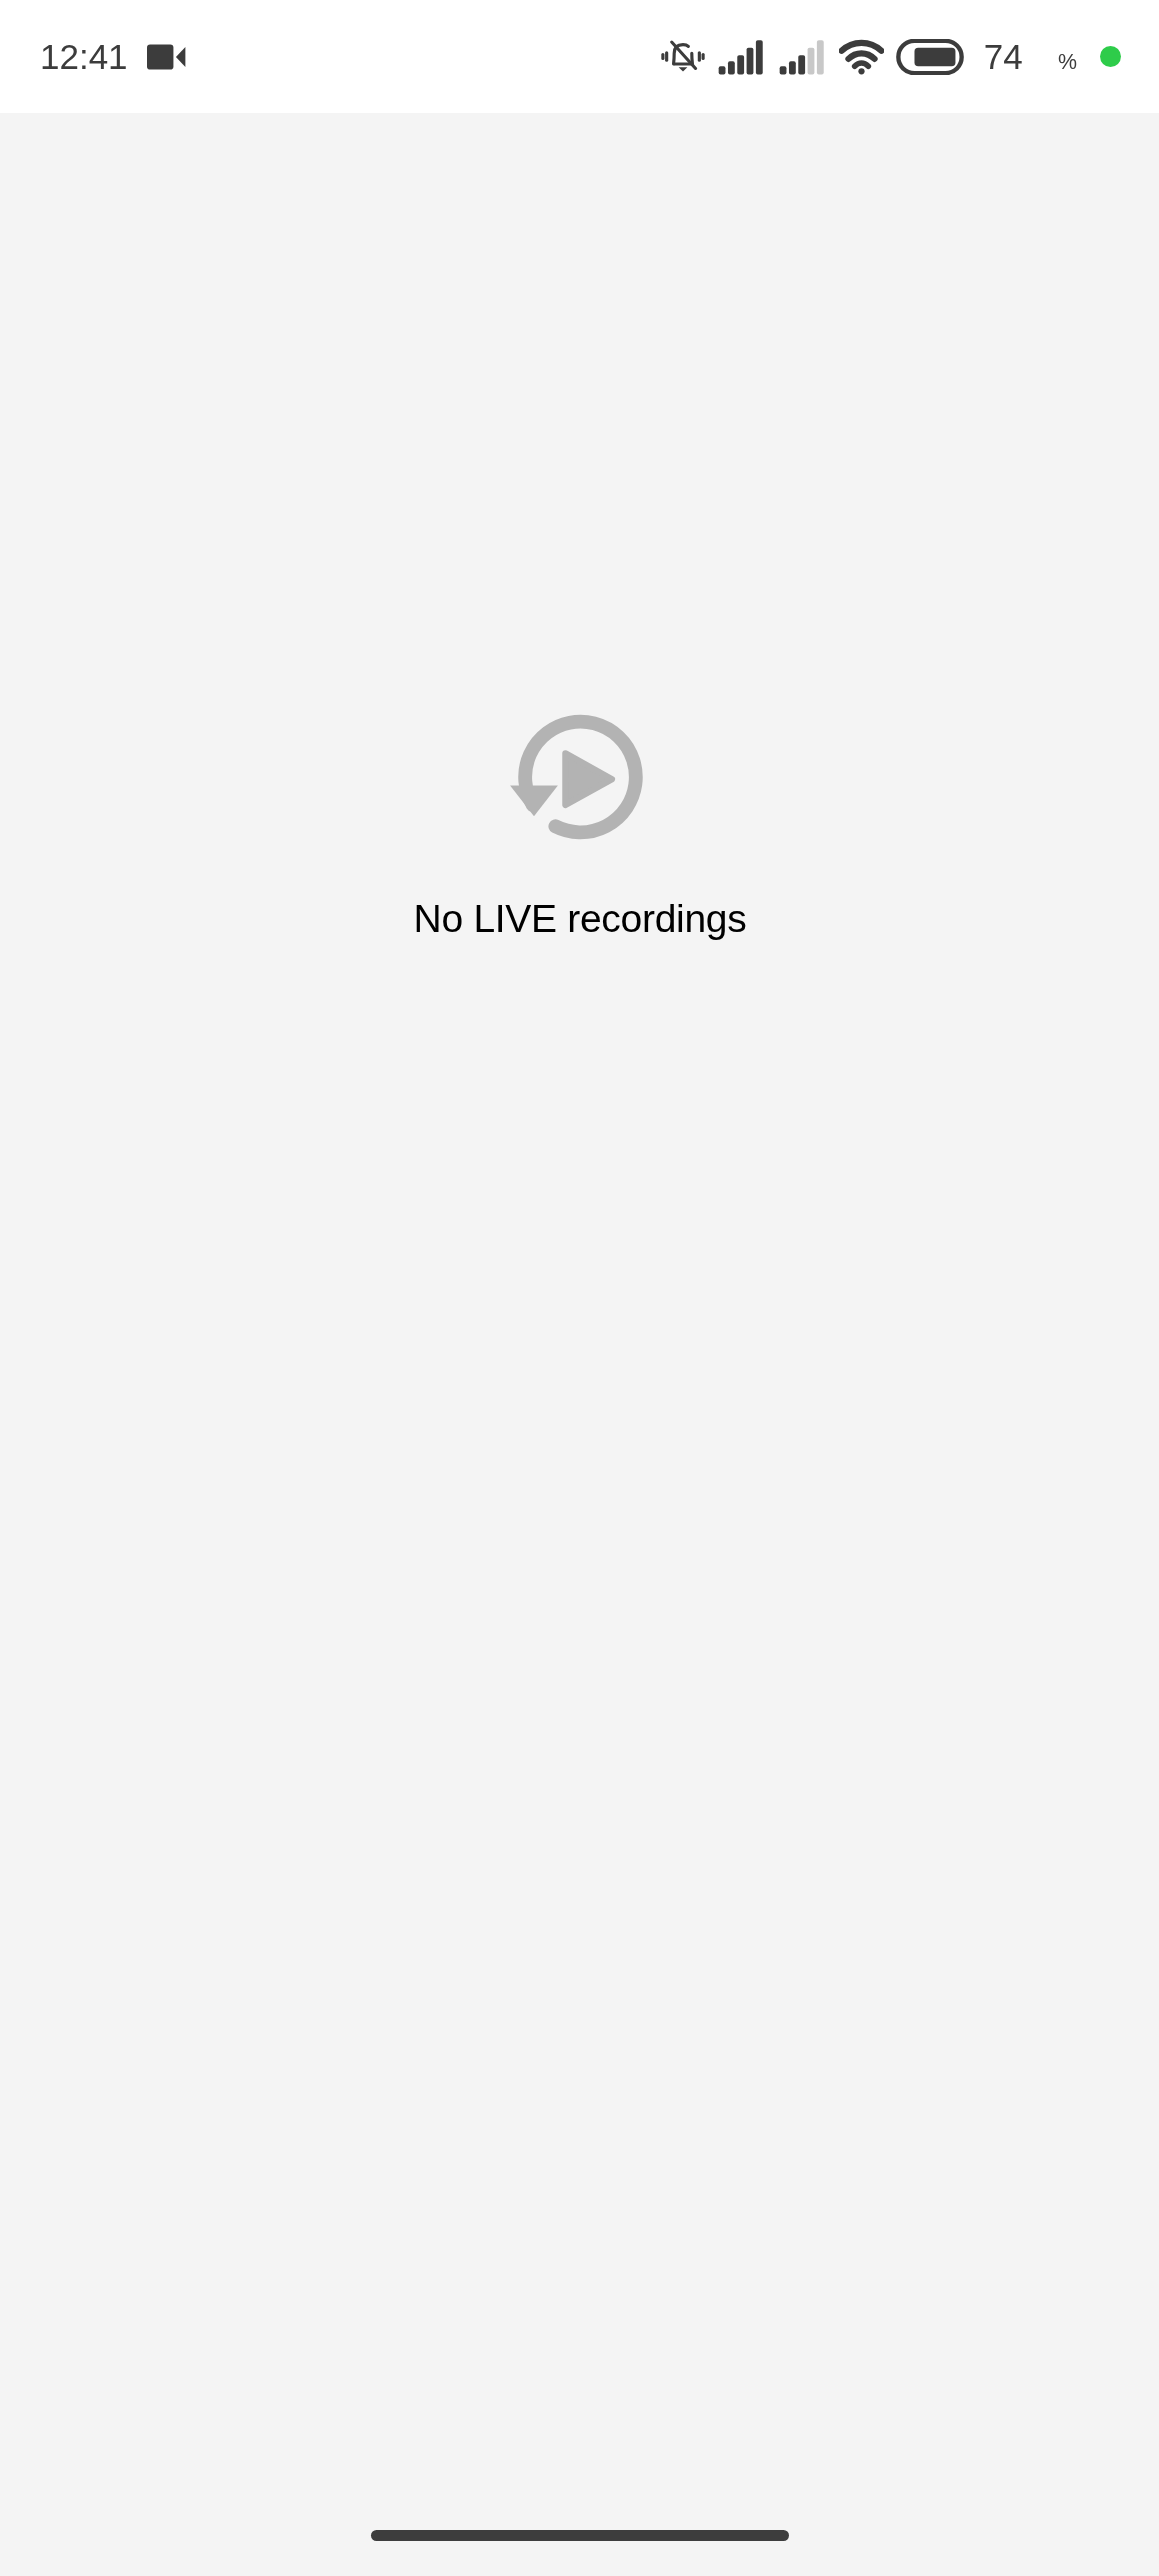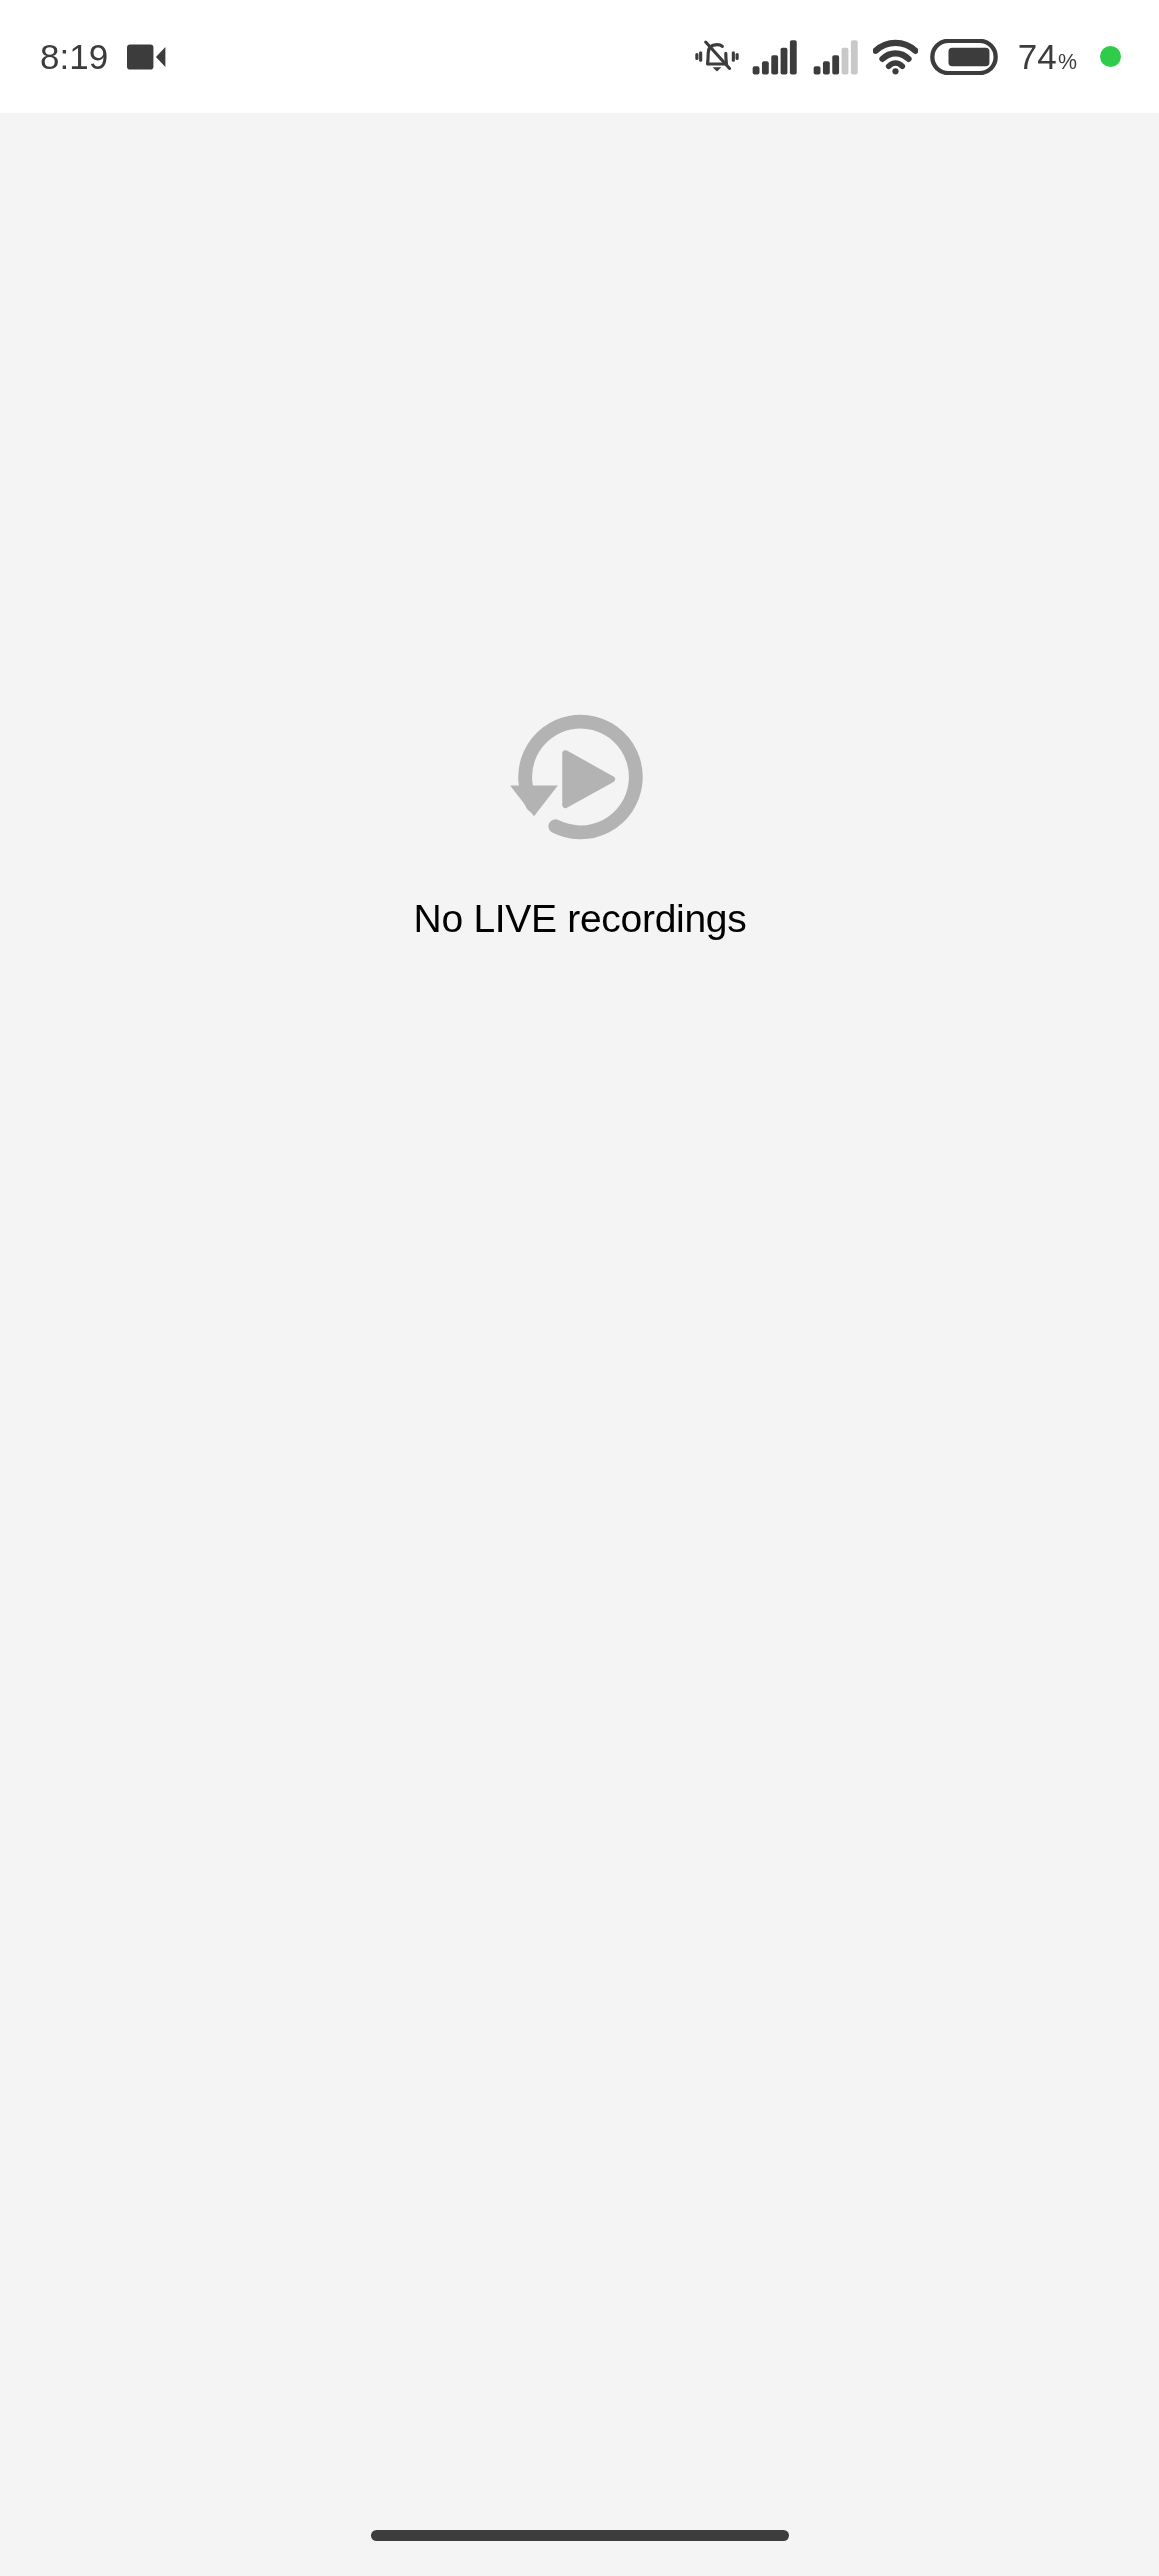--- a/index.html
+++ b/index.html
@@ -55,20 +55,21 @@
   .icon-svg { display: block; }
 
   .battery-pct {
     font-size: 35px;
     color: #3c3c3c;
     line-height: 1;
     font-weight: 400;
     display: flex;
     align-items: baseline;
     margin-left: 7px;
+    gap: 34px;
   }
   .battery-pct .pct-sign {
     font-size: 21.4px;
     margin-left: 1.3px;
   }
   .rec-dot {
     width: 21.4px;
     height: 21.4px;
     border-radius: 50%;
     background: #2ecc4a;
@@ -188,21 +189,21 @@
   }
 </style>
 </head>
 <body>
 
 <div class="phone">
 
   <div class="status-bar">
 
     <div class="status-left">
-      <span class="status-time">8:19</span>
+      <span class="status-time">12:41</span>
       <span>
         <svg class="icon-svg" width="39" height="28" viewBox="0 0 62 44">
           <rect x="0" y="2" width="42" height="40" rx="5" fill="#3c3c3c"></rect>
           <path d="M46 22 L61 6 L61 38 Z" fill="#3c3c3c"></path>
         </svg>
       </span>
     </div>
 
     <div class="status-right">
 

